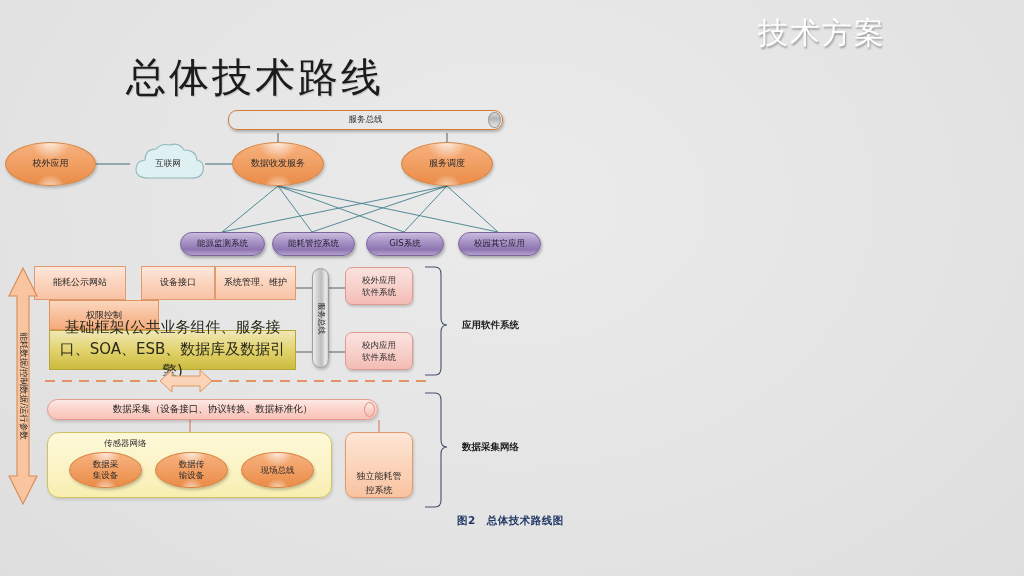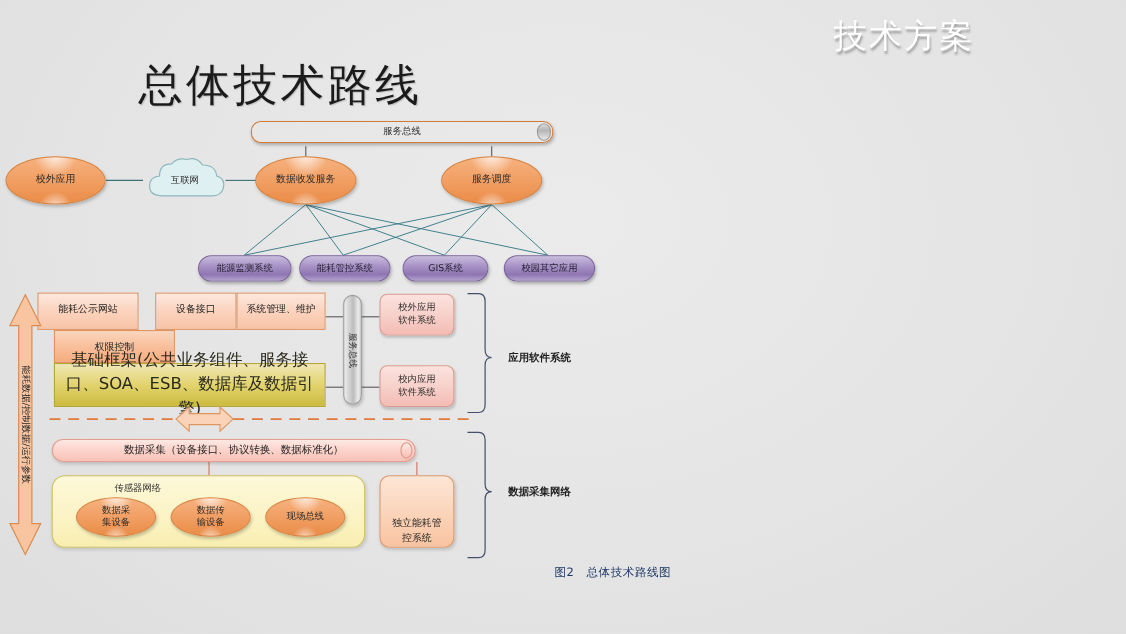--- a/index.html
+++ b/index.html
@@ -151,22 +151,22 @@
   .vArrowWrap{position:absolute;left:6px;top:266px;width:34px;height:240px;}
   .vArrowTxt{
     position:absolute;left:50%;top:50%;
     transform:translate(-50%,-50%) rotate(90deg);
     white-space:nowrap;font-size:8.5px;color:#242424;
   }
 
   .bracket-label{position:absolute;font-size:9.5px;color:#1d1d1d;font-weight:bold;}
 
   .caption{
-    position:absolute;left:460px;top:514px;
-    font-size:10.5px;font-weight:normal;color:#1f3864;letter-spacing:.5px;padding-left:44px;
+    position:absolute;left:413px;top:514px;
+    font-size:10.5px;font-weight:bold;color:#1f3864;letter-spacing:.5px;padding-left:44px;
   }
 </style>
 </head>
 <body>
 
 <div class="slide">
 
   <div class="hdr-label">技术方案</div>
   <div class="main-title">总体技术路线</div>
 

